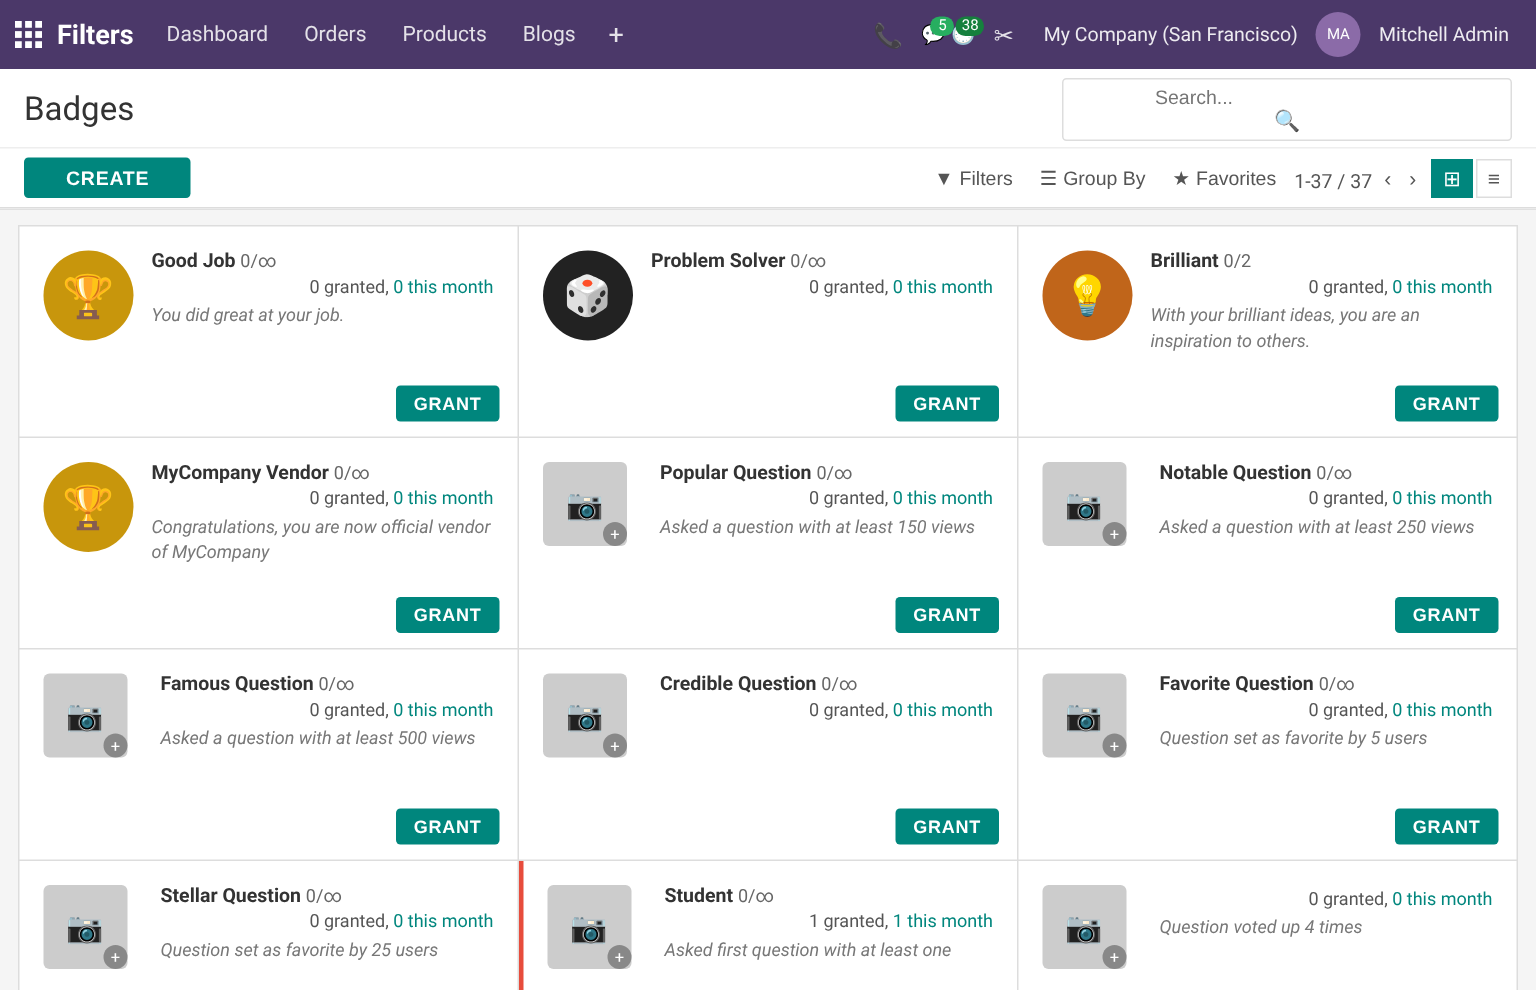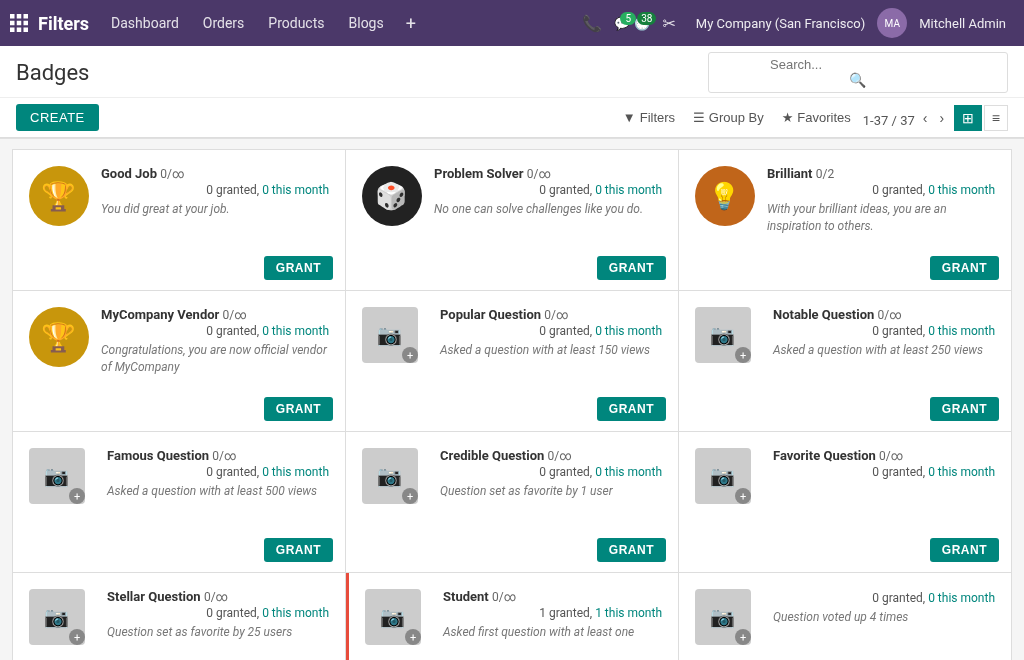--- a/index.html
+++ b/index.html
@@ -29,23 +29,23 @@
     }
     .topnav-badge .badge-count.green { background: #27ae60; }
     .topnav-company { color: rgba(255,255,255,0.9); font-size: 13px; padding: 0 8px; }
     .topnav-avatar { width: 30px; height: 30px; border-radius: 50%; background: #8b6ba8; display: flex; align-items: center; justify-content: center; color: white; font-size: 10px; overflow: hidden; }
     .topnav-user { color: rgba(255,255,255,0.9); font-size: 13px; padding: 0 8px; }
     .page-title { font-size: 22px; font-weight: 400; color: #333; flex: 1; }
     .btn-create {
       background: #00867d;
       color: white;
       border: none;
-      padding: 6px 14px;
+      padding: 6px 28px;
       font-size: 13px;
-      font-weight: normal;
+      font-weight: bold;
       cursor: pointer;
       border-radius: 3px;
       letter-spacing: 0.5px;
     }
     .search-bar {
       display: flex;
       align-items: center;
       border: 1px solid #ddd;
       border-radius: 3px;
       background: white;
@@ -300,21 +300,20 @@
           </div>
           <button class="grant-btn">GRANT</button>
         </div>
 
         <div class="badge-card">
           <div class="badge-card-body">
             <div style="width:60px;height:60px;border-radius:50%;background:#222;display:flex;align-items:center;justify-content:center;flex-shrink:0;font-size:26px;">🎲</div>
             <div class="badge-info">
               <div class="badge-name">Problem Solver <span class="inf">0/∞</span></div>
               <div class="badge-granted">0 granted, <span class="link">0 this month</span></div>
-              <div class="badge-desc">No one can solve challenges like you do.</div>
             </div>
           </div>
           <button class="grant-btn">GRANT</button>
         </div>
 
         <div class="badge-card">
           <div class="badge-card-body">
             <div style="width:60px;height:60px;border-radius:50%;background:#c0651a;display:flex;align-items:center;justify-content:center;flex-shrink:0;font-size:26px;">💡</div>
             <div class="badge-info">
               <div class="badge-name">Brilliant <span class="inf">0/2</span></div>
@@ -380,34 +379,34 @@
         </div>
 
         <div class="badge-card">
           <div class="badge-card-body">
             <div class="camera-ph">
               📷<span class="plus-icon">+</span>
             </div>
             <div class="badge-info" style="margin-left:10px;">
               <div class="badge-name">Credible Question <span class="inf">0/∞</span></div>
               <div class="badge-granted">0 granted, <span class="link">0 this month</span></div>
-              <div class="badge-desc">Question set as favorite by 1 user</div>
             </div>
           </div>
           <button class="grant-btn">GRANT</button>
         </div>
 
         <div class="badge-card">
           <div class="badge-card-body">
             <div class="camera-ph">
               📷<span class="plus-icon">+</span>
             </div>
             <div class="badge-info" style="margin-left:10px;">
               <div class="badge-name">Favorite Question <span class="inf">0/∞</span></div>
               <div class="badge-granted">0 granted, <span class="link">0 this month</span></div>
+              <div class="badge-desc">Question set as favorite by 5 users</div>
             </div>
           </div>
           <button class="grant-btn">GRANT</button>
         </div>
 
         <div class="badge-card">
           <div class="badge-card-body">
             <div class="camera-ph">
               📷<span class="plus-icon">+</span>
             </div>

